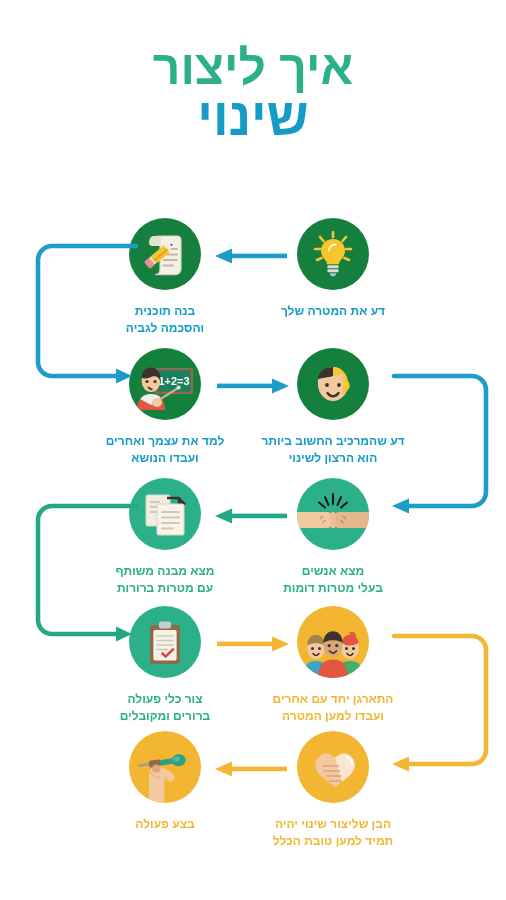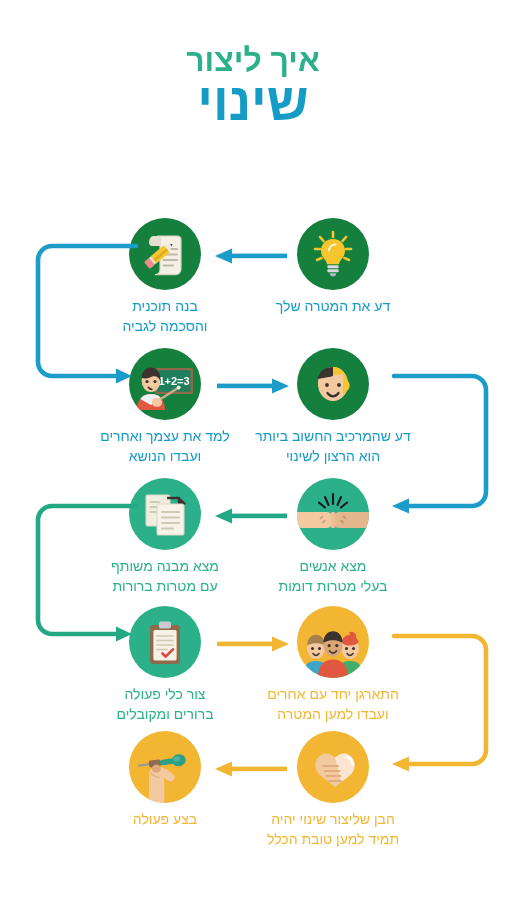--- a/index.html
+++ b/index.html
@@ -14,21 +14,21 @@
 
   
   .title{
     position:absolute;left:0;right:0;top:46px;
     text-align:center;
     direction:rtl;
     line-height:0.92;
   }
   .title .l1{
     display:block;
-    font-size:32px;
+    font-size:48px;
     font-weight:bold;
     color:#2BB08A;
     letter-spacing:0px;
   }
   .title .l2{
     display:block;
     font-size:52px;
     font-weight:bold;
     color:#149BC6;
     margin-top:4px;
@@ -48,25 +48,25 @@
     width:72px;height:72px;border-radius:50%;
     margin:0 auto;
     position:relative;
     overflow:hidden;
   }
   .c-blue{background:#15803d;}
   .c-green{background:#2BB08A;}
   .c-yellow{background:#F2B632;}
 
   .label{
-    margin-top:7px;
+    margin-top:13px;
     direction:rtl;
-    font-size:14px;
+    font-size:12px;
     line-height:1.42;
-    font-weight:400;
+    font-weight:700;
   }
   .t-blue{color:#149BC6;}
   .t-green{color:#2BB08A;}
   .t-yellow{color:#F2B632;}
 
   
   .midarrow{position:absolute;top:30px;left:213px;width:78px;height:16px;}
 
   
   .connector{position:absolute;}

